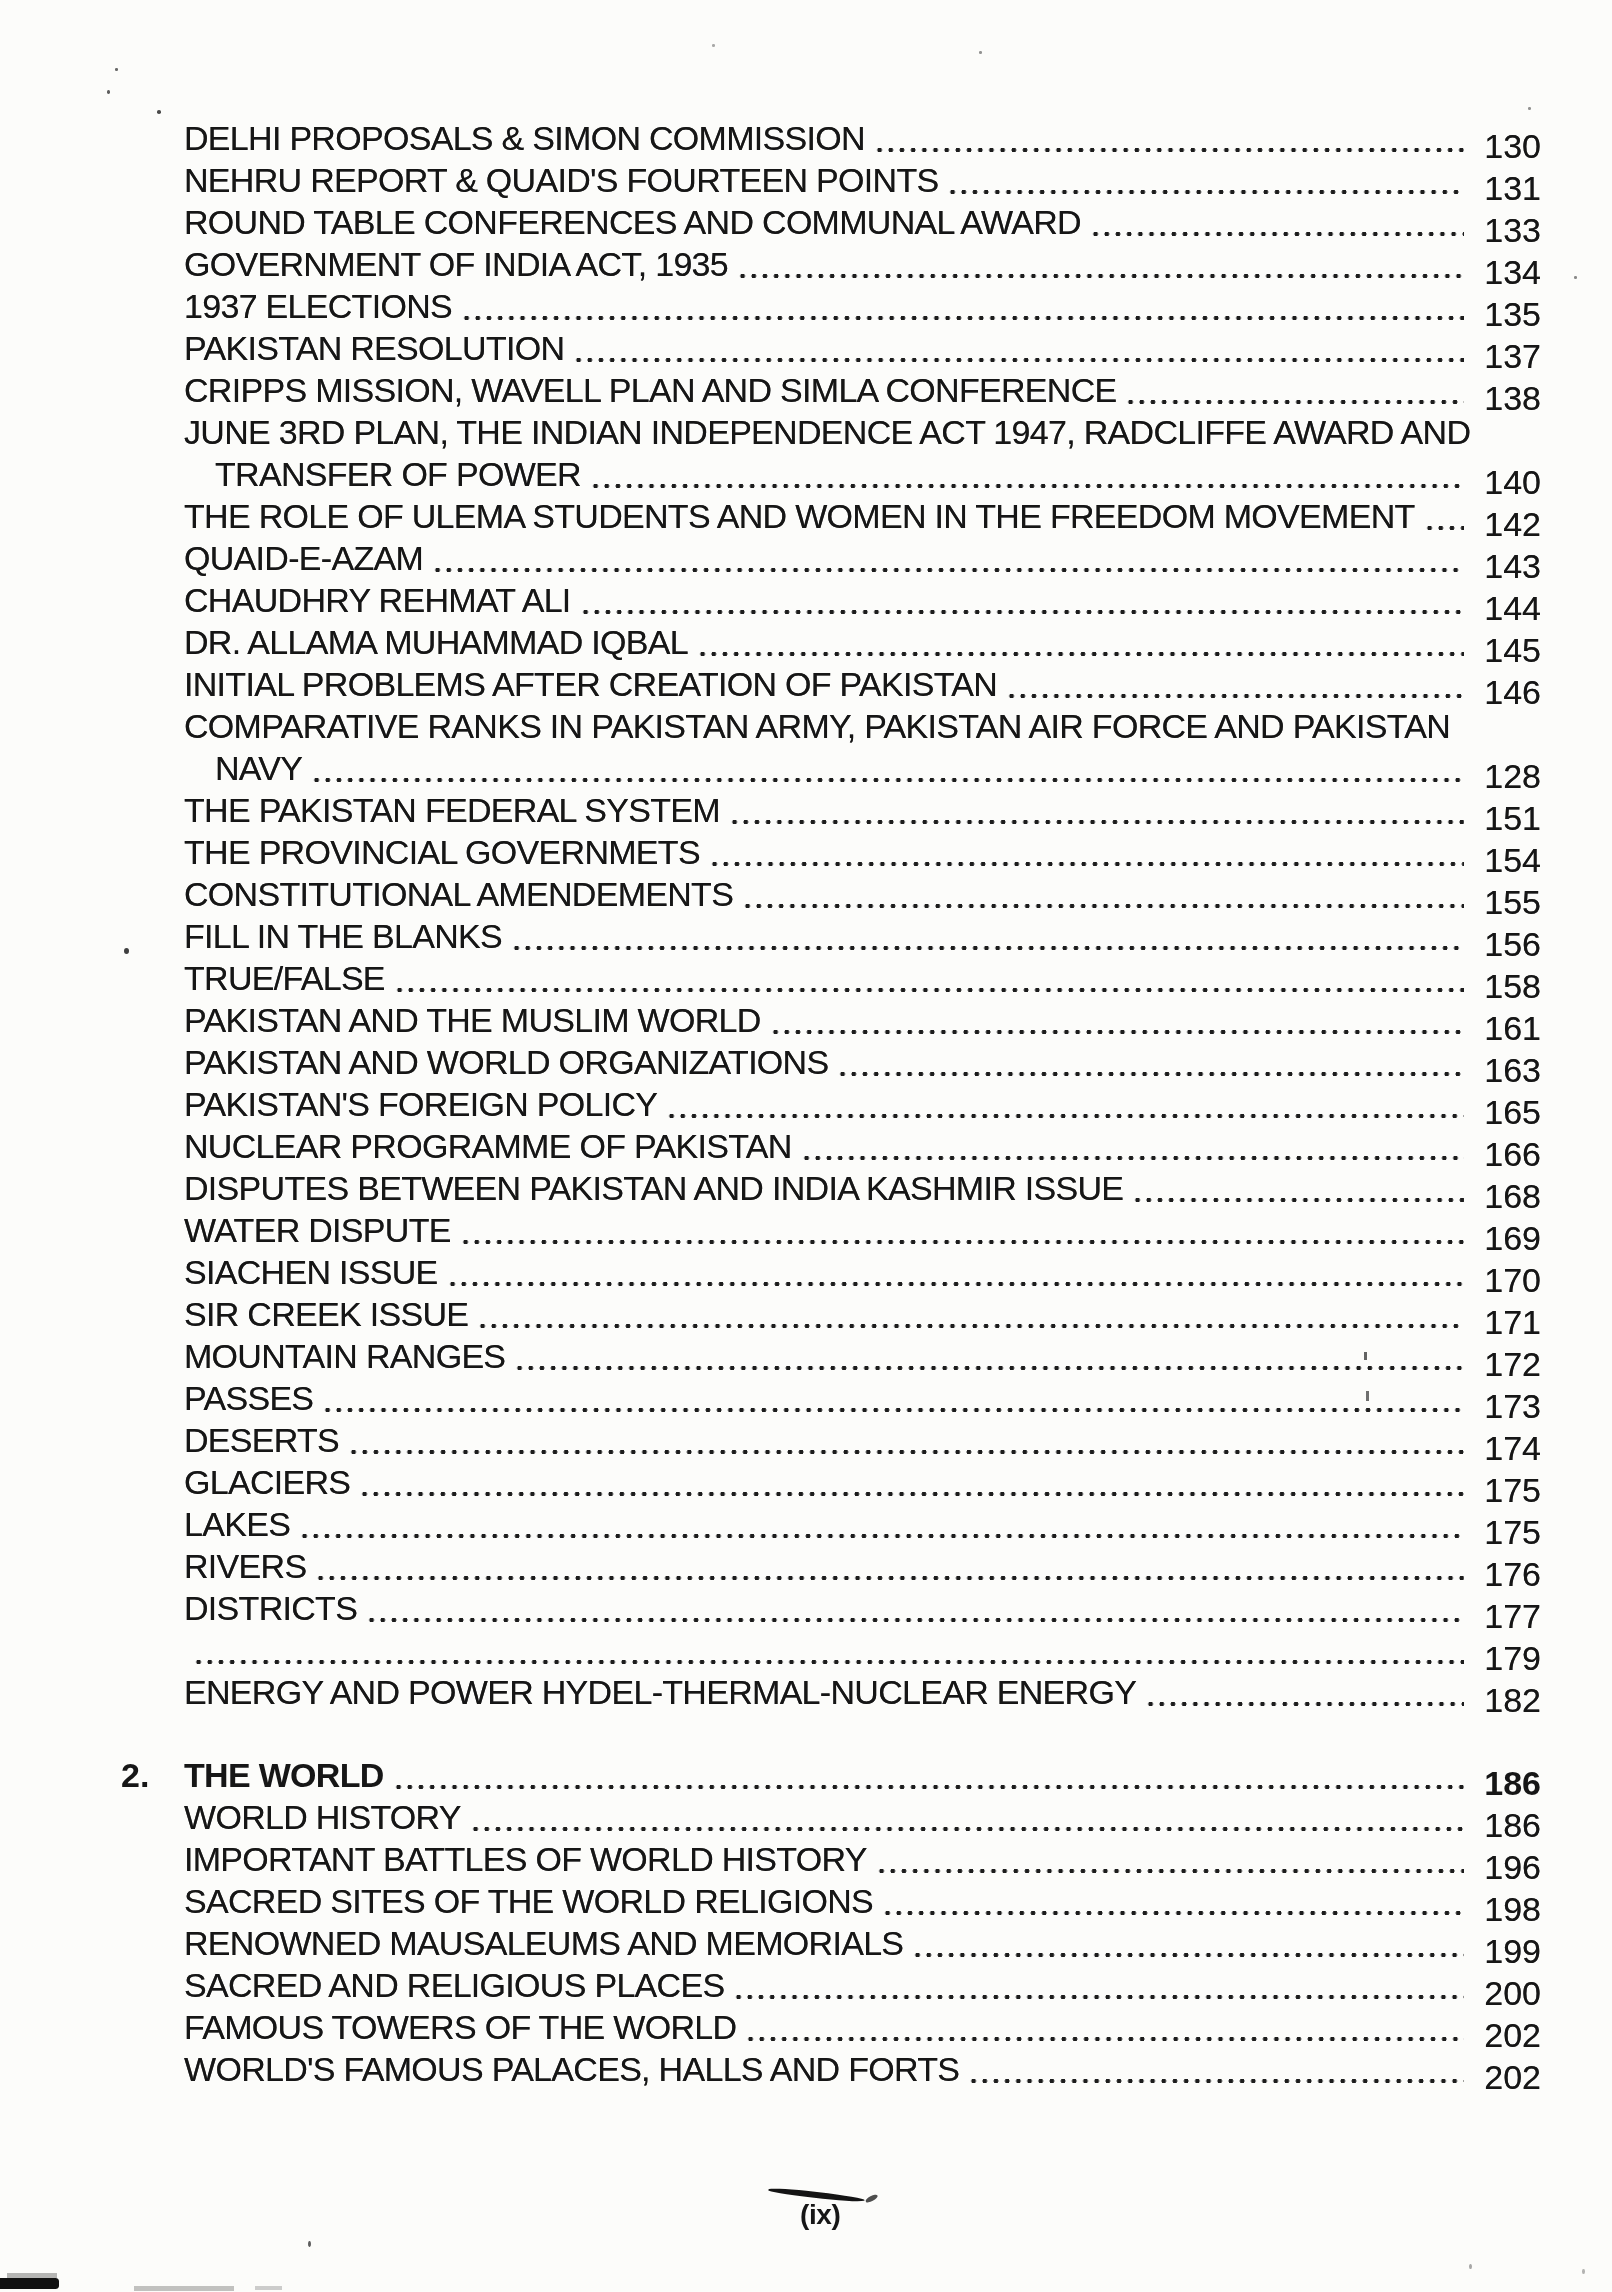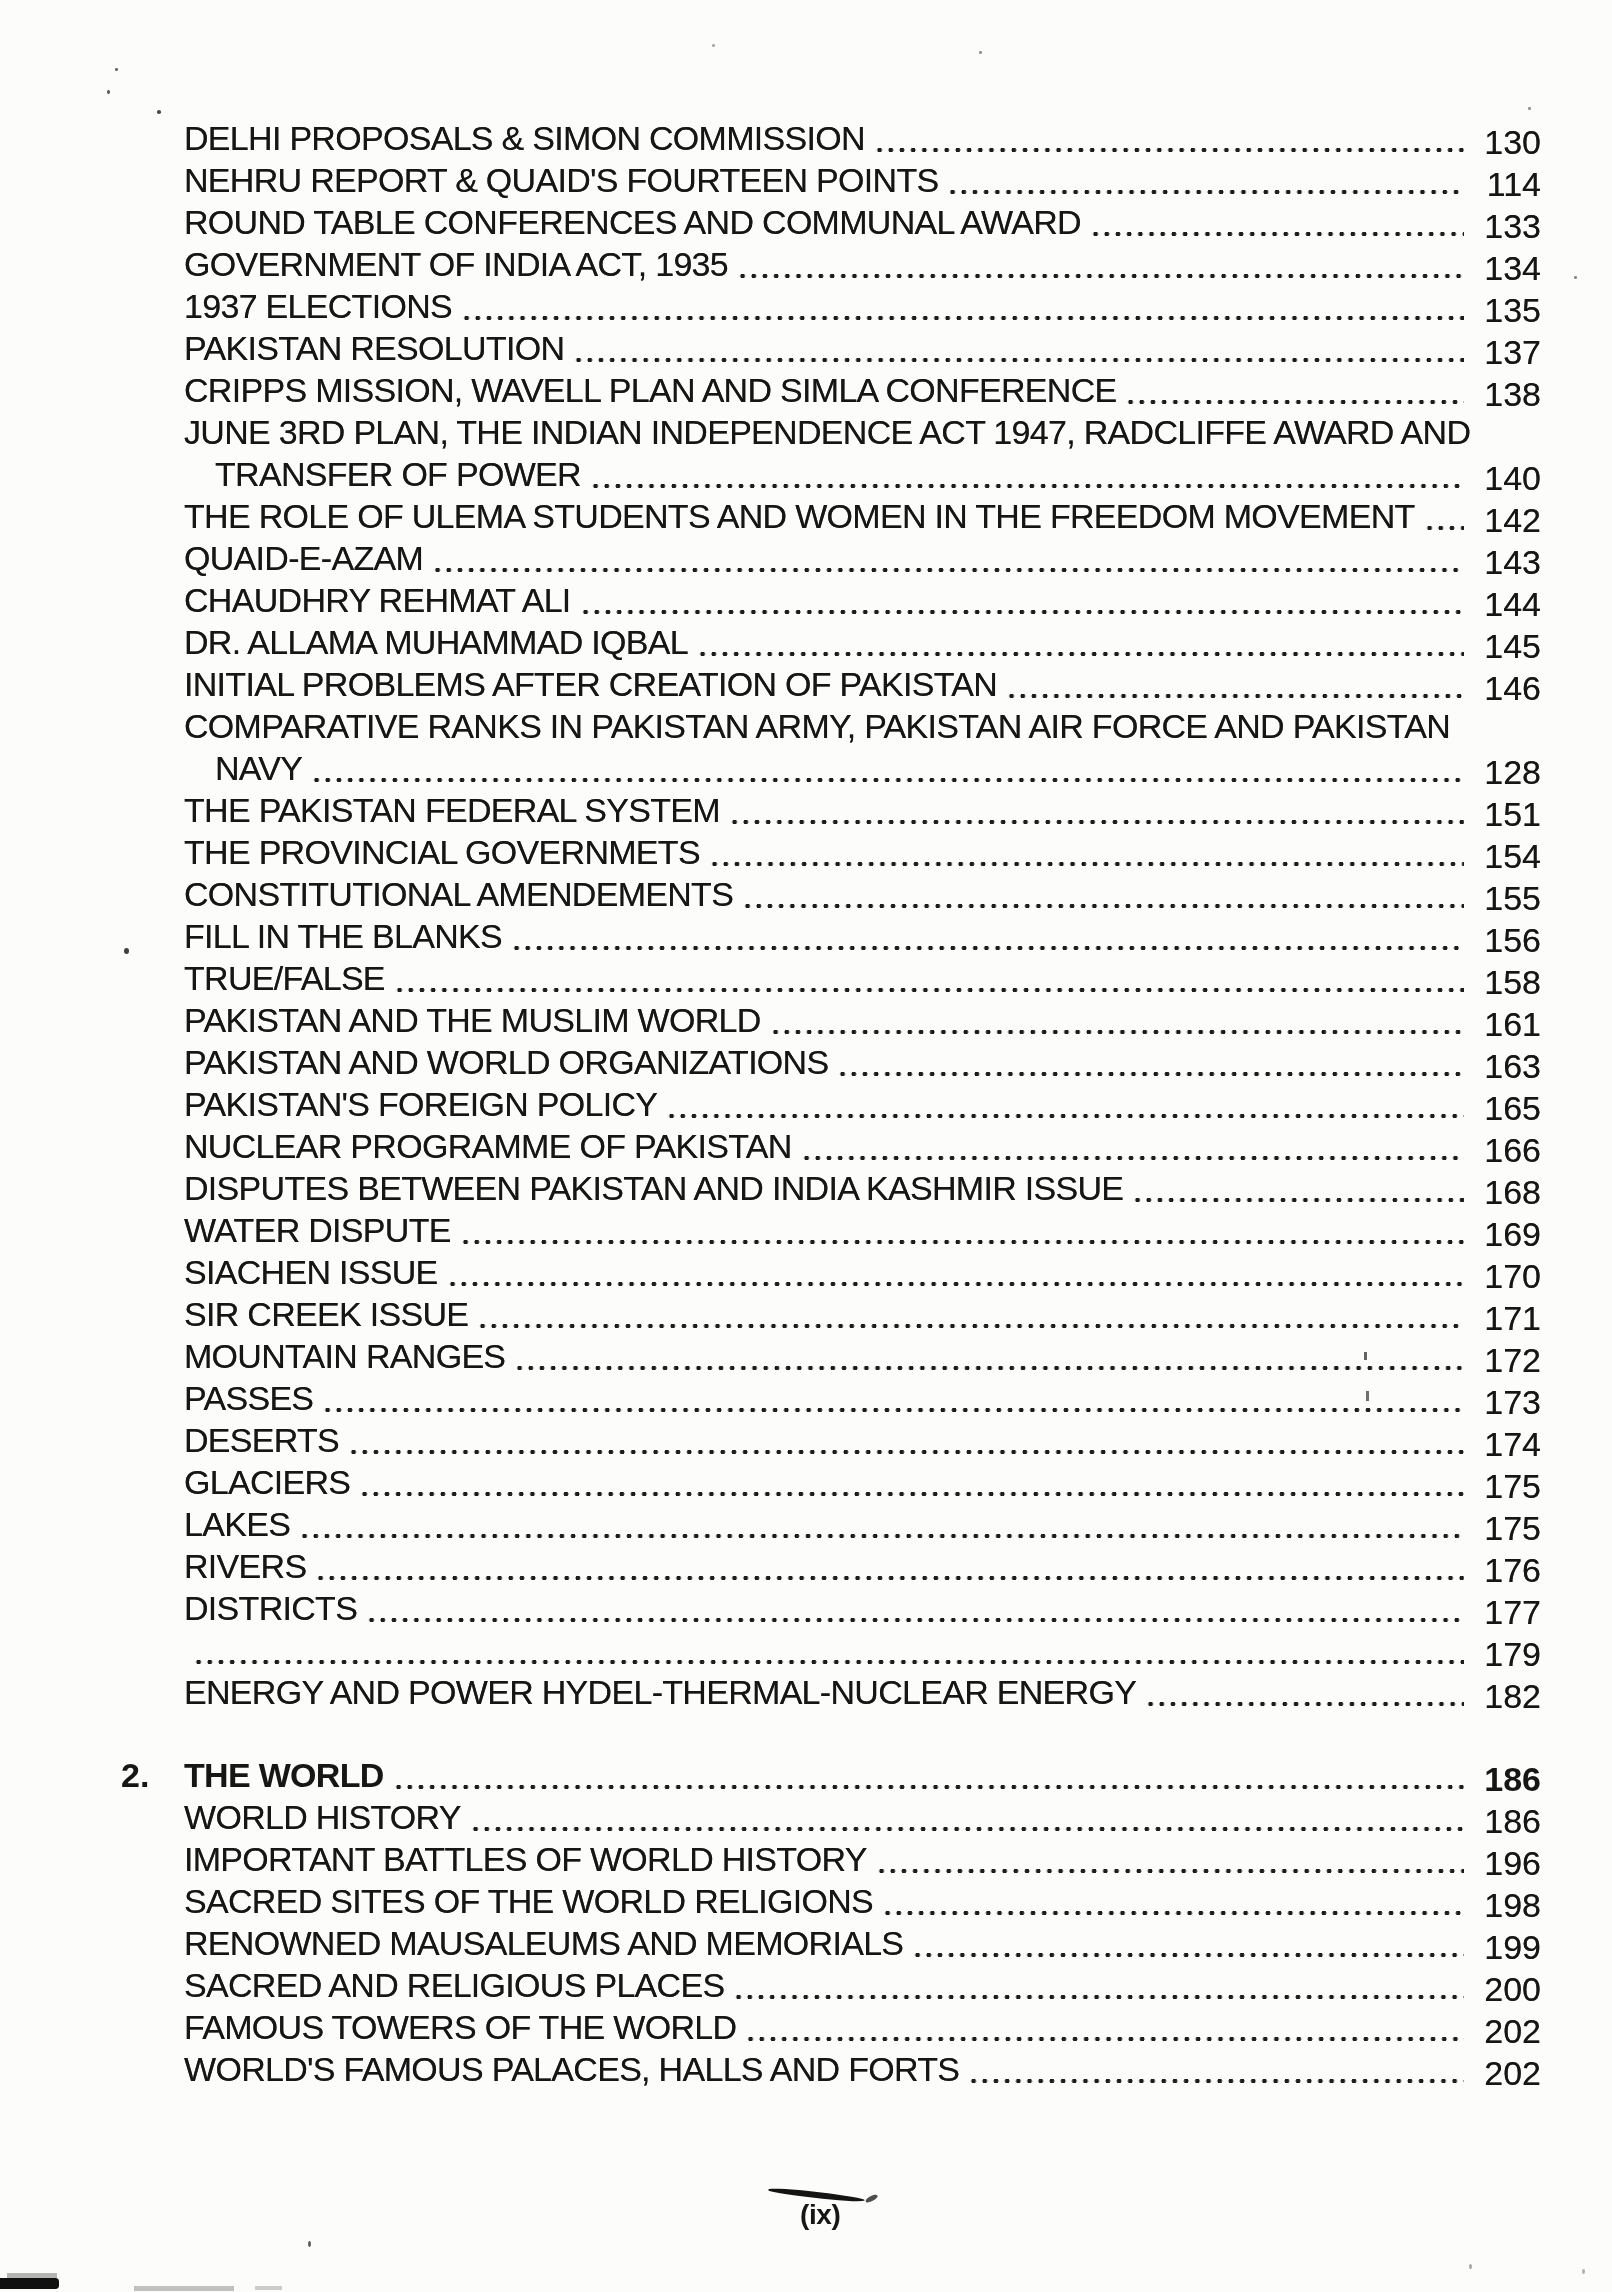--- a/index.html
+++ b/index.html
@@ -13,21 +13,21 @@
   }
   .toc {
     position:absolute;
     left:184px; top:117px;
     width:1357px;
   }
   .row { position:relative; }
   .row.gap { margin-top:41px; }
   .line {
     display:flex;
-    align-items:center;
+    align-items:flex-start;
     height:42px;
     line-height:42px;
     white-space:nowrap;
   }
   .line.cont { padding-left:31px; }
   .title {
     font-size:34px;
     letter-spacing:-0.7px;
     text-shadow:0 0 0.5px rgba(10,10,10,0.7);
   }
@@ -97,21 +97,21 @@
         <div class="line">
           <span class="title">DELHI PROPOSALS &amp; SIMON COMMISSION</span>
           <div class="leader"></div>
           <span class="pageno">130</span>
         </div>
       </div>
       <div class="row">
         <div class="line">
           <span class="title">NEHRU REPORT &amp; QUAID'S FOURTEEN POINTS</span>
           <div class="leader"></div>
-          <span class="pageno">114</span>
+          <span class="pageno">131</span>
         </div>
       </div>
       <div class="row">
         <div class="line">
           <span class="title">ROUND TABLE CONFERENCES AND COMMUNAL AWARD</span>
           <div class="leader"></div>
           <span class="pageno">133</span>
         </div>
       </div>
       <div class="row">

